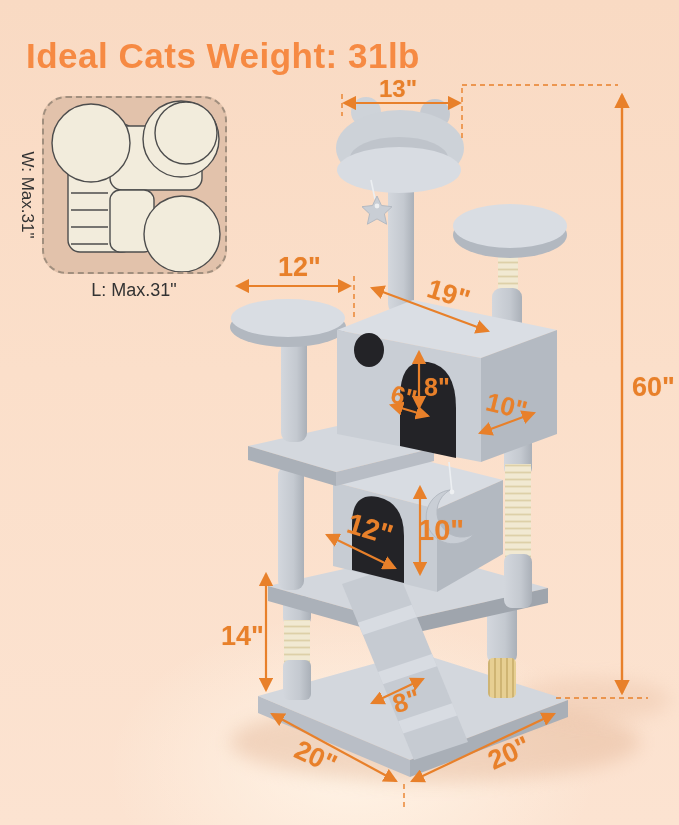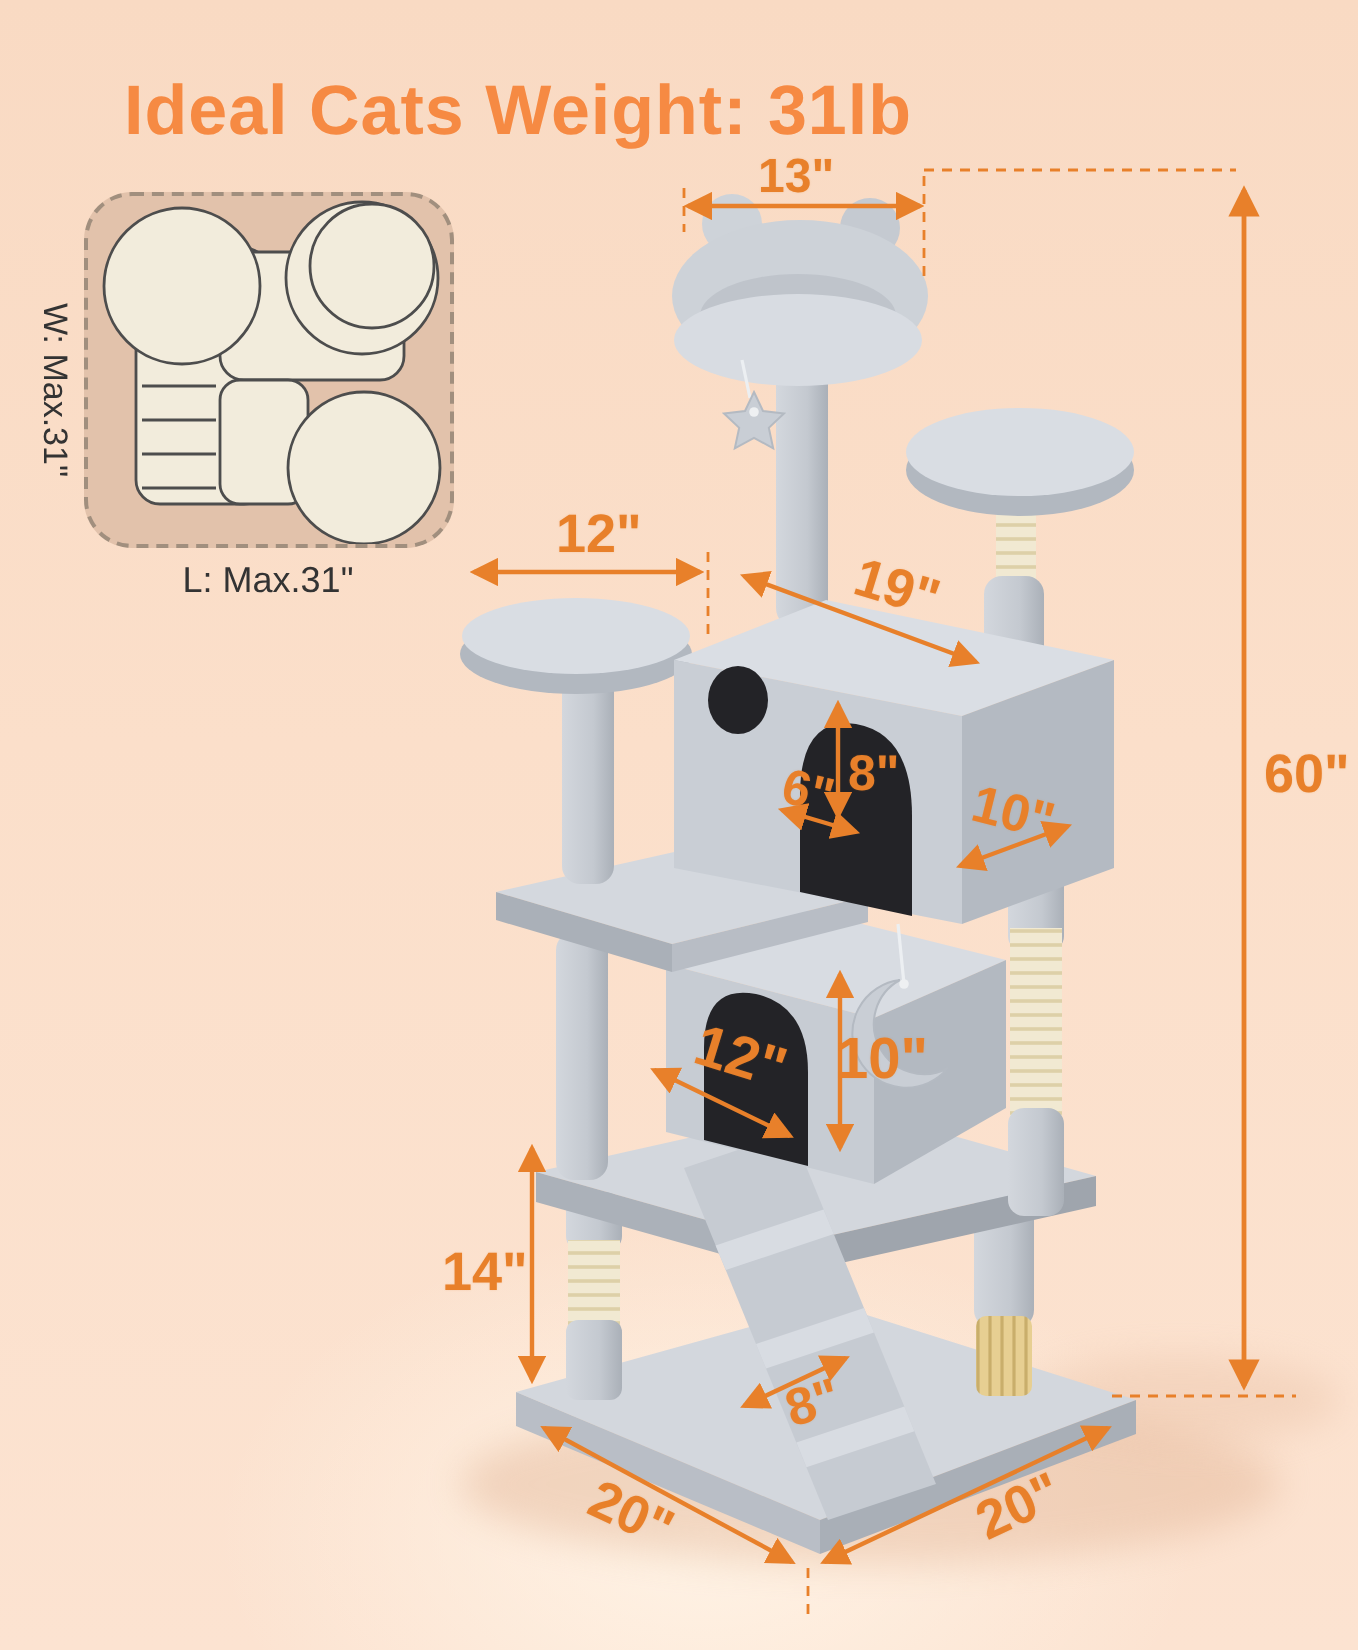--- a/index.html
+++ b/index.html
@@ -7,21 +7,21 @@
     width:679px;height:825px;position:relative;overflow:hidden;
     font-family:"Liberation Sans",sans-serif;
     background:
       radial-gradient(ellipse 58% 30% at 52% 93%, rgba(255,245,232,.9) 0%, rgba(255,245,232,0) 62%),
       linear-gradient(180deg,#f9dac3 0%,#fbdfca 45%,#fce3d1 100%);
   }
   .layer{position:absolute;left:0;top:0;}
   
   .title{
     position:absolute;left:26px;top:36px;width:420px;
-    font-size:35px;font-weight:bold;letter-spacing:.5px;color:#f68a43;margin-left:36px;
+    font-size:35px;font-weight:bold;letter-spacing:.5px;color:#f68a43;
   }
   
   .inset{
     position:absolute;left:42px;top:96px;width:181px;height:174px;
     background:#e2c2ab;border:2px dashed #a18f7e;border-radius:24px;
   }
   .inset-w-label{
     position:absolute;left:-48px;top:185px;width:150px;height:20px;
     text-align:center;font-size:17px;color:#333;
     transform:rotate(90deg);

